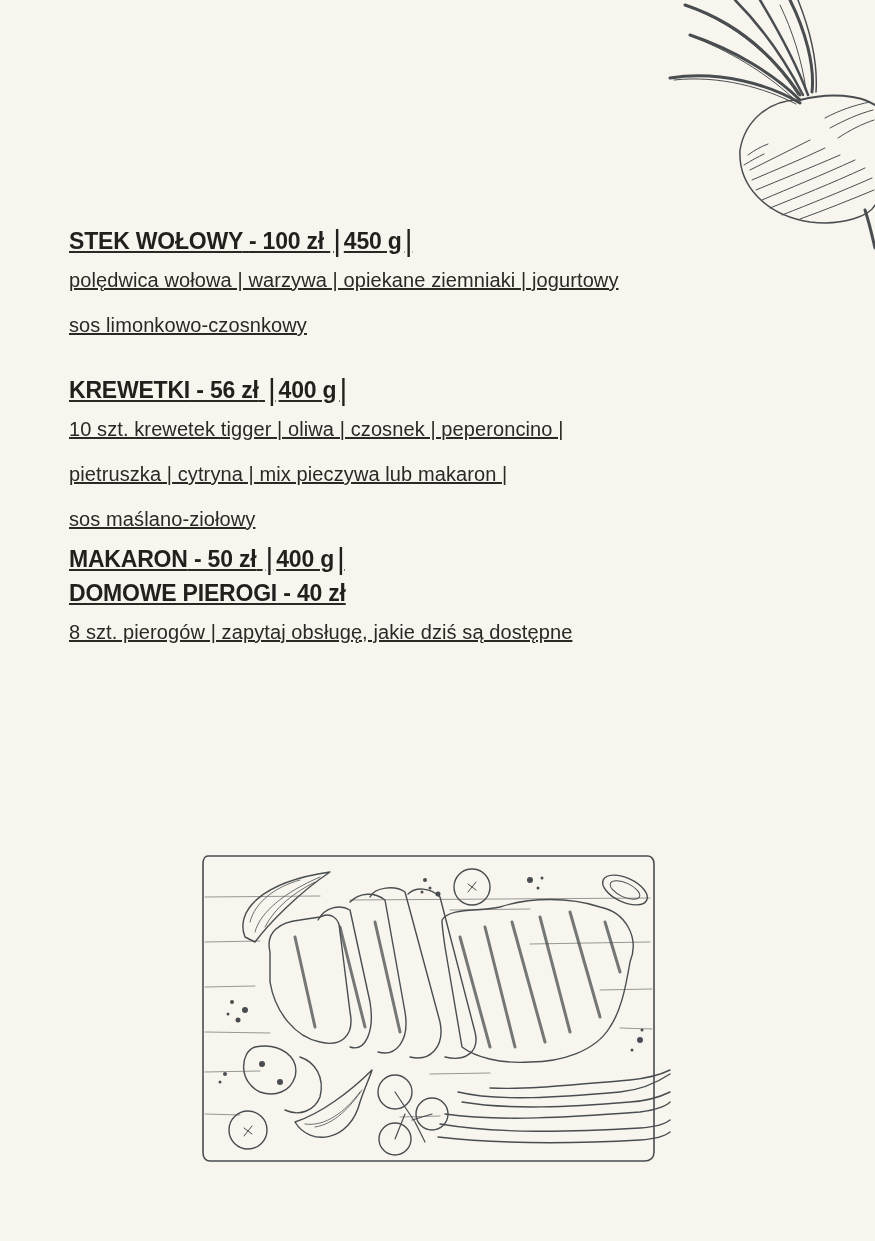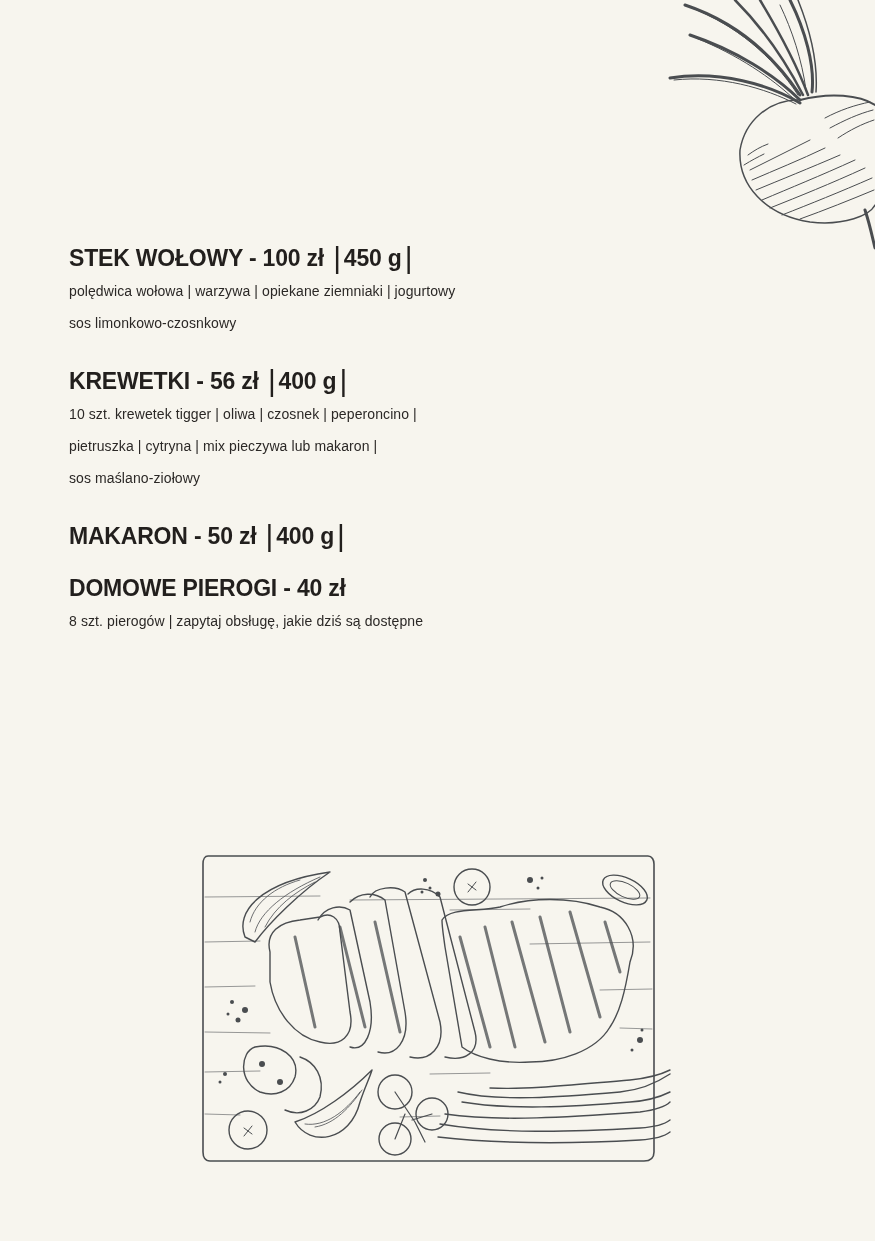--- a/index.html
+++ b/index.html
@@ -4,34 +4,34 @@
 <style>
   html, body { margin: 0; padding: 0; }
   body {
     width: 875px; height: 1241px; overflow: hidden;
     background: #f7f5ee;
     font-family: "Liberation Sans", "DejaVu Sans", sans-serif;
     color: #2b2826;
     position: relative;
   }
   .page { position: relative; width: 875px; height: 1241px; }
-  .menu { position: absolute; left: 69px; top: 241px; width: 760px; }
+  .menu { position: absolute; left: 69px; top: 224px; width: 760px; text-decoration: underline; }
   .item { margin: 0; }
   .item-title {
     font-weight: 700; font-size: 23px; line-height: 34px;
     letter-spacing: -0.2px; color: #221f1d; white-space: pre;
   }
   .item-title .sep { font-weight: 400; font-size: 30px; vertical-align: -2px; margin: 0 3px; }
   .item-desc {
-    font-size: 14px; line-height: 32px; color: #2b2826;
+    font-size: 20px; line-height: 45px; color: #2b2826;
     white-space: pre-line; letter-spacing: 0.1px;
   }
   .item-1 { margin-bottom: 25px; }
-  .item-2 { margin-bottom: 25px; }
-  .item-3 { margin-bottom: 18px; }
+  .item-2 { }
+  .item-3 { }
   .item-4 { margin-bottom: 14px; }
   .beet { position: absolute; right: 0; top: 0; width: 215px; height: 250px; }
   .board { position: absolute; left: 200px; top: 852px; width: 475px; height: 315px; }
   svg { display: block; }
 </style>
 </head>
 <body>
 
 <div class="page">
 

